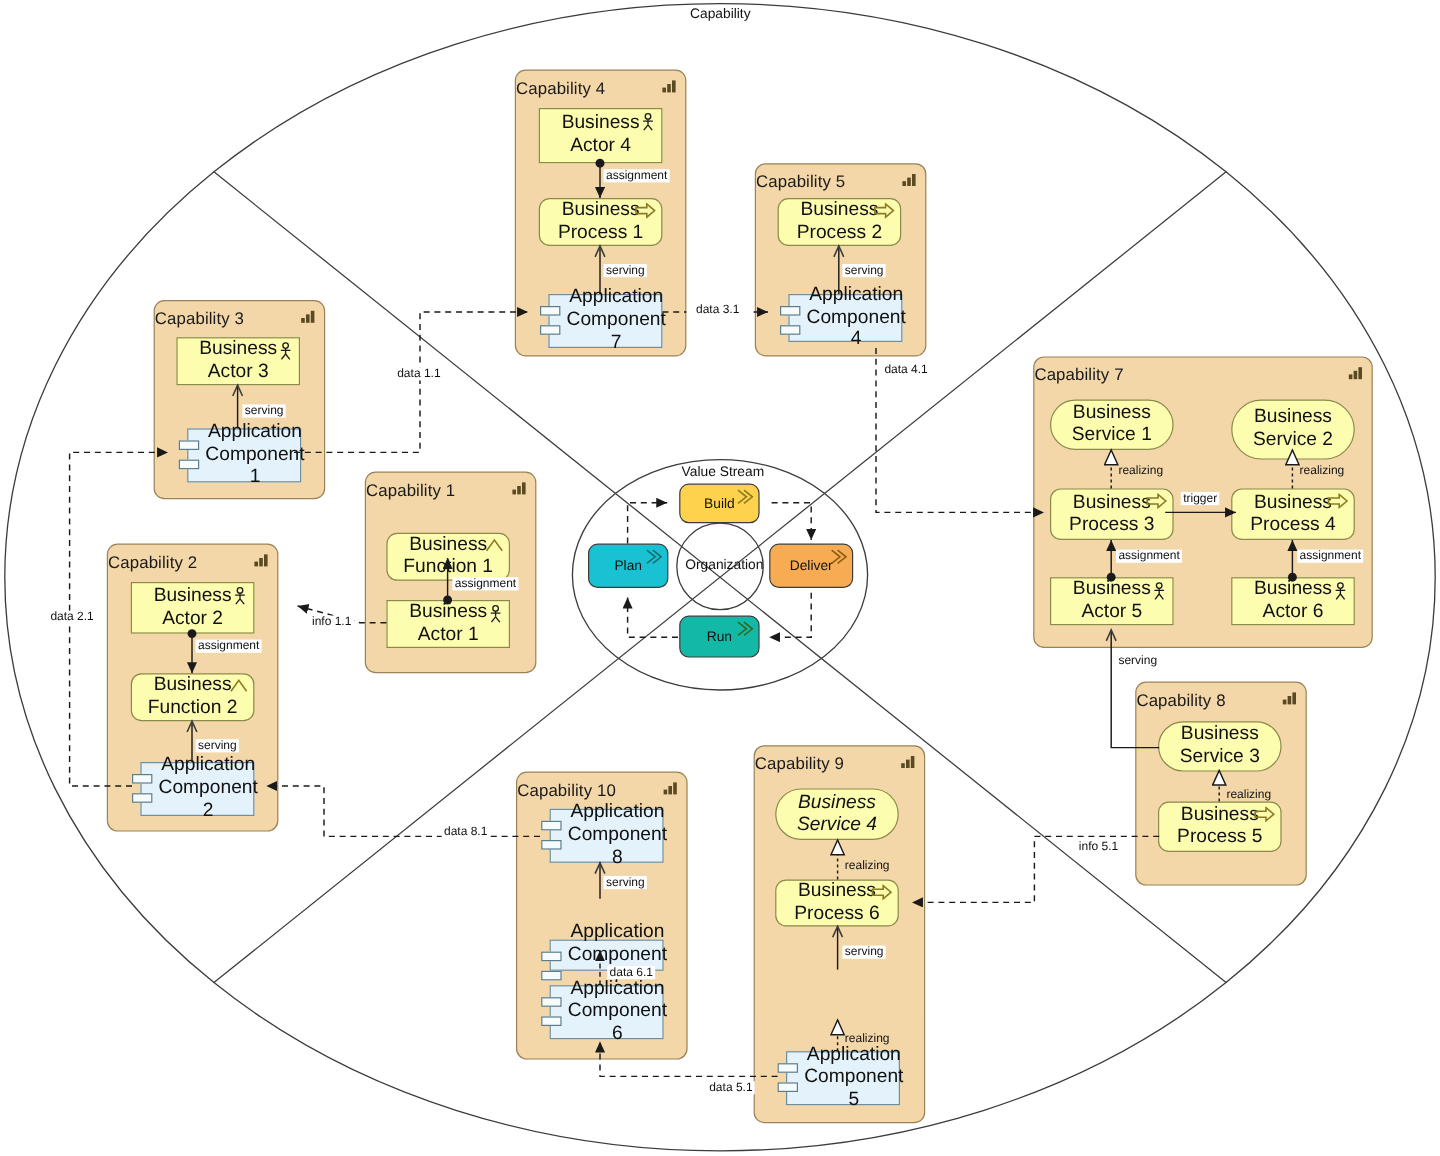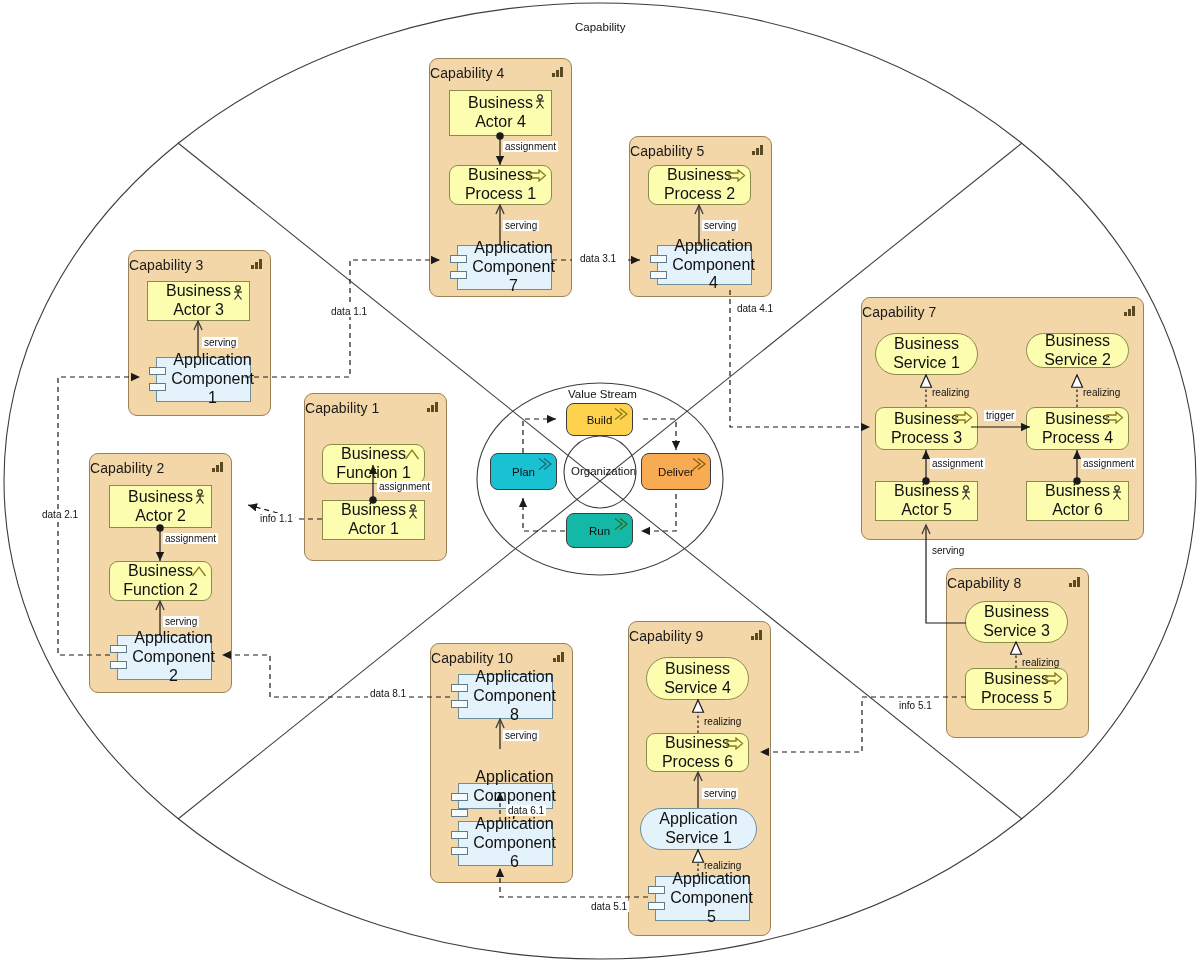--- a/index.html
+++ b/index.html
@@ -213,21 +213,21 @@
     <path d="M648,897 L500,897 L500,868" fill="none" stroke="#1a1a1a" stroke-width="1.2" stroke-dasharray="5,4" marker-end="url(#arrSolid)"></path>
 
     <path d="M966,697 L862,697 L862,752 L760,752" fill="none" stroke="#1a1a1a" stroke-width="1.2" stroke-dasharray="5,4" marker-end="url(#arrSolid)"></path>
 
     <path d="M565,531 L523,531 L523,498" fill="none" stroke="#1a1a1a" stroke-width="1.2" stroke-dasharray="5,4" marker-end="url(#arrSolid)"></path>
     <path d="M523,453 L523,419 L556,419" fill="none" stroke="#1a1a1a" stroke-width="1.2" stroke-dasharray="5,4" marker-end="url(#arrSolid)"></path>
     <path d="M643,419 L676,419 L676,450" fill="none" stroke="#1a1a1a" stroke-width="1.2" stroke-dasharray="5,4" marker-end="url(#arrSolid)"></path>
     <path d="M676,494 L676,531 L641,531" fill="none" stroke="#1a1a1a" stroke-width="1.2" stroke-dasharray="5,4" marker-end="url(#arrSolid)"></path>
   </svg>
 
-  <div class="big-title" style="left:575px; top:21px;">Capability</div>
+  <div class="big-title" style="left:575px; top:6px;">Capability</div>
 
   <div class="cap" style="left:429px; top:58px; width:143px; height:239px;">
     <div class="cap-title">Capability 4</div>
     <svg class="cap-icon" viewBox="0 0 13 12">
       <rect x="1" y="7" width="3" height="4" fill="#5a4a22"></rect>
         <rect x="5" y="4" width="3" height="7" fill="#5a4a22"></rect>
         <rect x="9" y="1" width="3" height="10" fill="#5a4a22"></rect>
     </svg>
   </div>
   <div class="node rect" style="left:449px; top:90px; width:103px; height:46px;">
@@ -362,21 +362,21 @@
     <div class="cap-title">Capability 7</div>
     <svg class="cap-icon" viewBox="0 0 13 12">
       <rect x="1" y="7" width="3" height="4" fill="#5a4a22"></rect>
         <rect x="5" y="4" width="3" height="7" fill="#5a4a22"></rect>
         <rect x="9" y="1" width="3" height="10" fill="#5a4a22"></rect>
     </svg>
   </div>
   <div class="node stadium" style="left:875px; top:333px; width:103px; height:42px;">
     <span class="lbl">Business Service 1</span>
   </div>
-  <div class="node stadium" style="left:1026px; top:333px; width:103px; height:35px;">
+  <div class="node stadium" style="left:1026px; top:333px; width:103px; height:50px;">
     <span class="lbl">Business Service 2</span>
   </div>
   <div class="elabel nb" style="left:930px; top:387px;">realizing</div>
   <div class="elabel nb" style="left:1081px; top:387px;">realizing</div>
   <div class="node round" style="left:875px; top:407px; width:103px; height:43px;">
     <span class="lbl">Business Process 3</span>
     <svg class="glyph" width="18" height="13" viewBox="0 0 18 13">
       <path d="M1,4 L10,4 L10,1 L16.5,6.5 L10,12 L10,9 L1,9 z" fill="none" stroke="#8a7a20" stroke-width="1.3"></path>
     </svg>
   </div>
@@ -431,34 +431,31 @@
   </div>
 
   <div class="cap" style="left:628px; top:621px; width:143px; height:315px;">
     <div class="cap-title">Capability 9</div>
     <svg class="cap-icon" viewBox="0 0 13 12">
       <rect x="1" y="7" width="3" height="4" fill="#5a4a22"></rect>
         <rect x="5" y="4" width="3" height="7" fill="#5a4a22"></rect>
         <rect x="9" y="1" width="3" height="10" fill="#5a4a22"></rect>
     </svg>
   </div>
-  <div class="node stadium" style="left:646px; top:657px; width:103px; height:43px;">
+  <div class="node stadium" style="left:646px; top:657px; width:103px; height:43px;font-style:italic;">
     <span class="lbl">Business Service 4</span>
   </div>
   <div class="elabel nb" style="left:702px; top:716px;">realizing</div>
   <div class="node round" style="left:646px; top:733px; width:103px; height:39px;">
     <span class="lbl">Business Process 6</span>
     <svg class="glyph" width="18" height="13" viewBox="0 0 18 13">
       <path d="M1,4 L10,4 L10,1 L16.5,6.5 L10,12 L10,9 L1,9 z" fill="none" stroke="#8a7a20" stroke-width="1.3"></path>
     </svg>
   </div>
   <div class="elabel" style="left:702px; top:788px;">serving</div>
-  <div class="node appsvc" style="left:640px; top:808px; width:117px; height:42px;">
-    <span class="lbl">Application Service 1</span>
-  </div>
   <div class="elabel nb" style="left:702px; top:860px;">realizing</div>
   <div class="node app" style="left:655px; top:876px; width:95px; height:45px;">
     <span class="tab t1"></span>
     <span class="tab t2"></span>
     <span class="lbl">Application Component 5</span>
   </div>
 
   <div class="cap" style="left:430px; top:643px; width:143px; height:240px;">
     <div class="cap-title">Capability 10</div>
     <svg class="cap-icon" viewBox="0 0 13 12">

